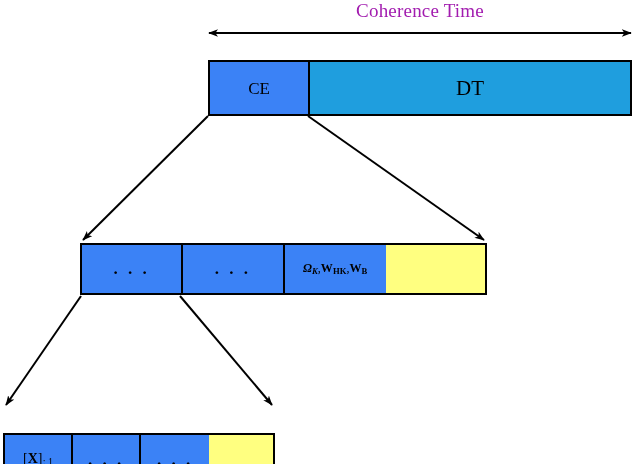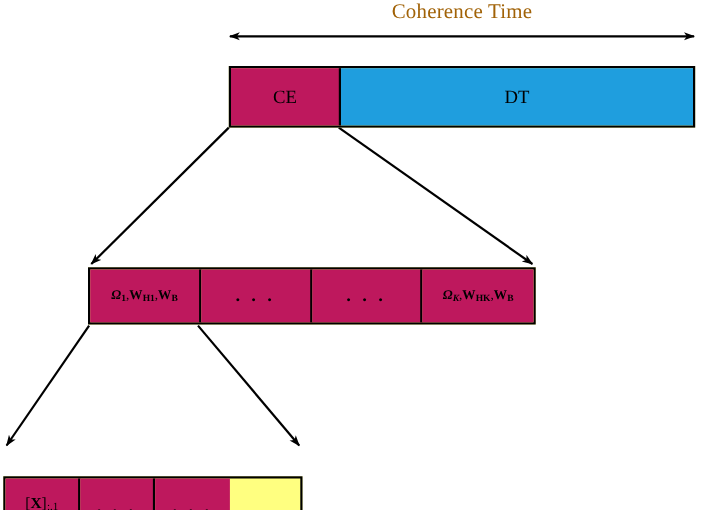--- a/index.html
+++ b/index.html
@@ -26,54 +26,54 @@
 
   
   .title {
     position: absolute;
     left: 208px;
     top: 0px;
     width: 424px;
     text-align: center;
     font-size: 19px;
     font-family: "Liberation Serif", "DejaVu Serif", serif;
-    color: #a16207;
+    color: #a21caf;
     letter-spacing: 0.2px;
   }
 
   
   .bar {
     position: absolute;
     box-sizing: border-box;
     display: flex;
     border: 2px solid #000000;
     background: #ffff80;
   }
   .cell {
     box-sizing: border-box;
     display: flex;
     align-items: center;
     justify-content: center;
-    background: #be185d;
+    background: #3b82f6;
     color: #000000;
     border-right: 2px solid #000000;
     overflow: hidden;
   }
   .cell:last-child { border-right: none; }
   .cell.blue { background: #1f9ede; }
 
   
   #top-bar {
     left: 208px;
     top: 60px;
     width: 424px;
     height: 56px;
   }
   #cell-ce { width: 100px; font-size: 17px; }
-  #cell-dt { flex: 1; font-size: 17px; }
+  #cell-dt { flex: 1; font-size: 21px; }
 
   
   #mid-bar {
     left: 80px;
     top: 243px;
     width: 407px;
     height: 52px;
   }
   #mid-bar .cell { width: 101.25px; font-size: 12px; }
 
@@ -137,23 +137,20 @@
     <div class="cell" id="cell-ce">
       <span class="math">CE</span>
     </div>
     <div class="cell blue" id="cell-dt">
       <span class="math">DT</span>
     </div>
   </div>
 
   <div class="bar" id="mid-bar">
 
-    <div class="cell">
-      <span class="math"><span class="bf it">Ω</span><span class="sub bf">1</span><span>,</span><span class="bf">W</span><span class="sub bf">H1</span><span>,</span><span class="bf">W</span><span class="sub bf">B</span></span>
-    </div>
 
     <div class="cell">
       <span class="dots">. . .</span>
     </div>
 
     <div class="cell">
       <span class="dots">. . .</span>
     </div>
 
     <div class="cell">

